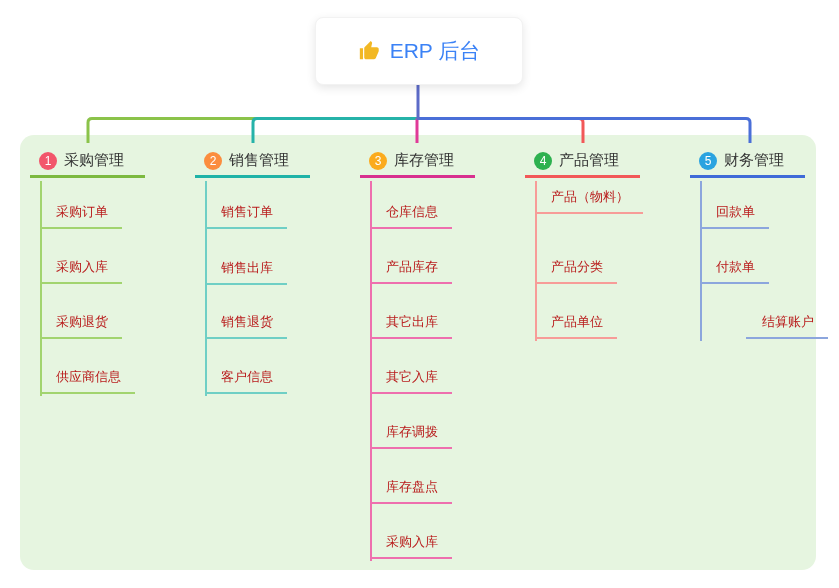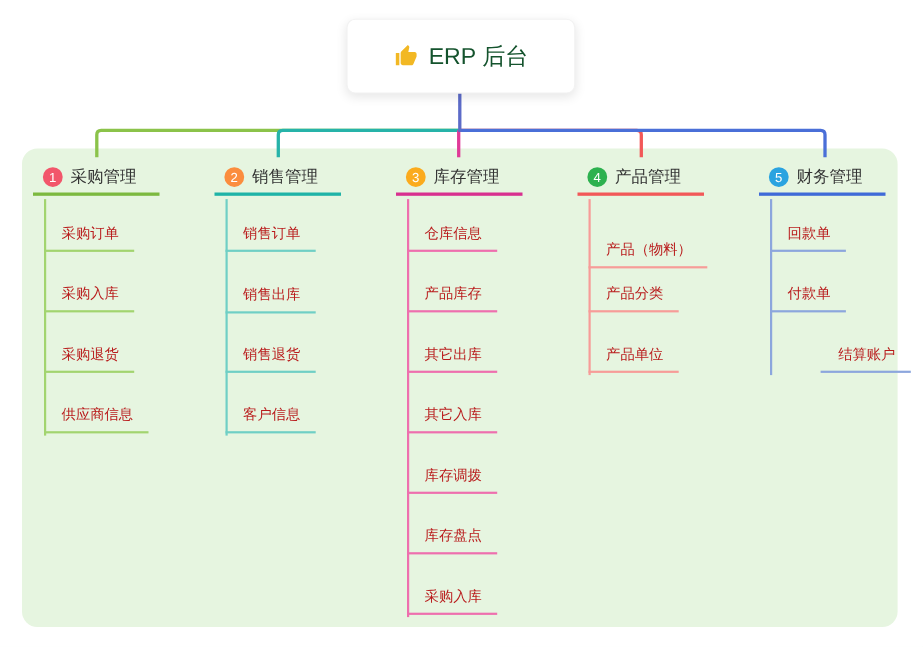--- a/index.html
+++ b/index.html
@@ -10,21 +10,21 @@
   #canvas-bg {
     position:absolute; left:20px; top:135px; width:796px; height:435px;
     background:#e6f5e0; border-radius:14px;
   }
   #connector-svg { position:absolute; left:0; top:0; width:839px; height:588px; }
   #root-node {
     position:absolute; left:315px; top:17px; width:208px; height:68px;
     background:#ffffff; border:1px solid #f2f2f2; border-radius:8px;
     box-shadow:0 3px 10px rgba(0,0,0,0.10);
     display:flex; align-items:center; justify-content:center; gap:10px;
-    font-size:21px; font-weight:500; color:#14532d; cursor:pointer;
+    font-size:21px; font-weight:500; color:#3b82f6; cursor:pointer;
   }
   #root-node .thumb { width:22px; height:22px; display:inline-block; }
   .branch-col { position:absolute; top:146px; width:115px; }
   .branch-title {
     display:flex; align-items:center; gap:7px; height:32px; padding-left:9px;
     font-size:15px; font-weight:500; color:#333333; white-space:nowrap; cursor:pointer;
   }
   .badge {
     width:18px; height:18px; border-radius:50%; flex:0 0 18px;
     color:#ffffff; font-size:12px; line-height:18px; text-align:center; font-weight:400;
@@ -96,21 +96,21 @@
         <div class="child-row" style="top: 277px; border-bottom: 2px solid rgb(238, 111, 174);">库存调拨</div>
         <div class="child-row" style="top: 332px; border-bottom: 2px solid rgb(238, 111, 174);">库存盘点</div>
         <div class="child-row" style="top: 387px; border-bottom: 2px solid rgb(238, 111, 174);">采购入库</div>
       </div>
       <div class="branch-col" style="left: 525px;">
         <div class="branch-title" style="border-bottom: 3px solid rgb(242, 88, 88);">
           <span class="badge" style="background: rgb(45, 177, 79);">4</span>
           <span>产品管理</span>
         </div>
         <div class="child-rail" style="background: rgb(247, 156, 152); height: 160px;"></div>
-        <div class="child-row" style="top: 72px; border-bottom: 2px solid rgb(247, 156, 152);">产品（物料）</div>
+        <div class="child-row" style="top: 42px; border-bottom: 2px solid rgb(247, 156, 152);">产品（物料）</div>
         <div class="child-row" style="top: 167px; border-bottom: 2px solid rgb(247, 156, 152);">产品单位</div>
         <div class="child-row" style="top: 112px; border-bottom: 2px solid rgb(247, 156, 152);">产品分类</div>
       </div>
       <div class="branch-col" style="left: 690px;">
         <div class="branch-title" style="border-bottom: 3px solid rgb(63, 106, 216);">
           <span class="badge" style="background: rgb(42, 163, 224);">5</span>
           <span>财务管理</span>
         </div>
         <div class="child-rail" style="background: rgb(140, 166, 221); height: 160px;"></div>
         <div class="child-row" style="top: 57px; border-bottom: 2px solid rgb(140, 166, 221);">回款单</div>

